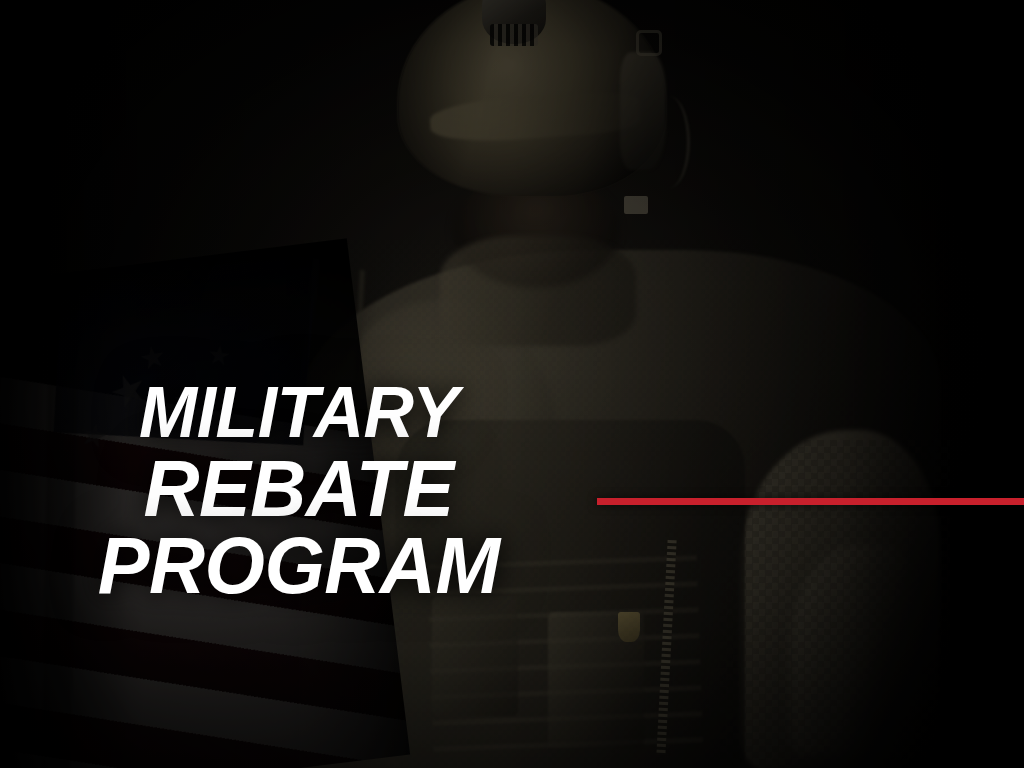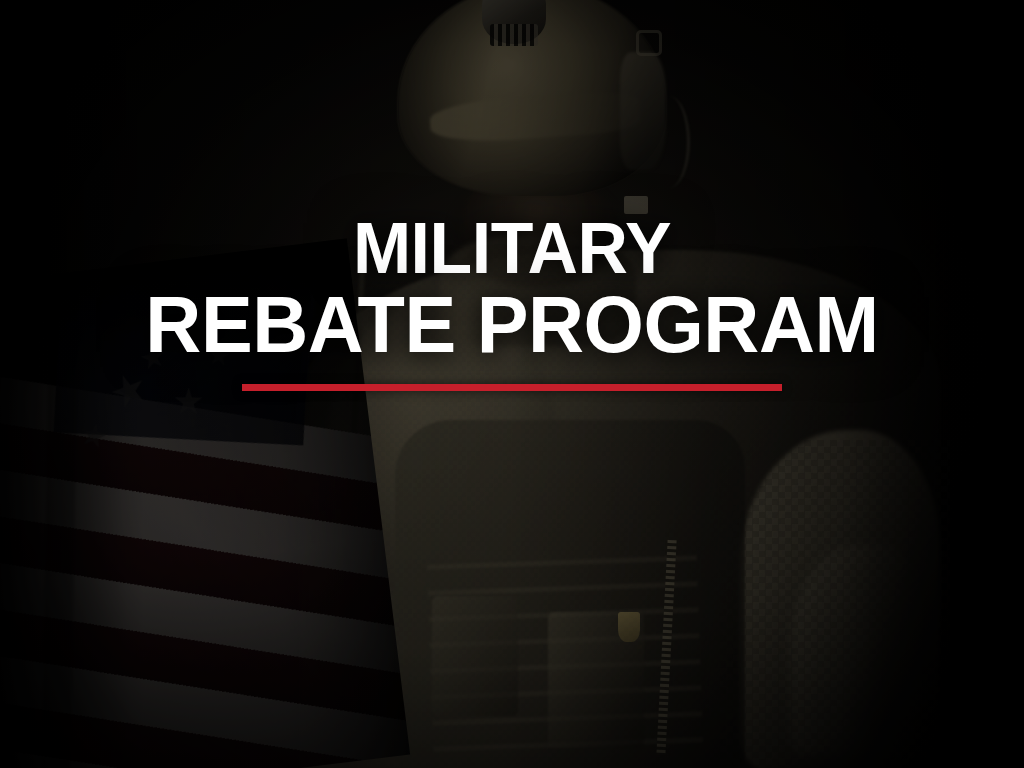--- a/index.html
+++ b/index.html
@@ -263,23 +263,24 @@
       linear-gradient(to right, rgba(0,0,0,.90) 0%, rgba(0,0,0,.22) 14%, rgba(0,0,0,.10) 50%, rgba(0,0,0,.40) 82%, rgba(0,0,0,.95) 100%);
   }
   .photo-darken {
     position:absolute; inset:0;
     background:rgba(0,0,0,.30);
   }
 
   
   .overlay {
     position:absolute; inset:0;
-    display:flex; flex-direction:column;
+    display:flex; flex-direction:row;
     align-items:center; justify-content:flex-start;
     padding-top:214px;
+    font-style:italic;
   }
 
   .headline {
     color:#fff;
     text-align:center;
     font-weight:700;
     letter-spacing:-0.5px;
     line-height:.96;
     text-shadow:0 2px 22px rgba(0,0,0,.78), 0 0 46px rgba(0,0,0,.55);
   }

